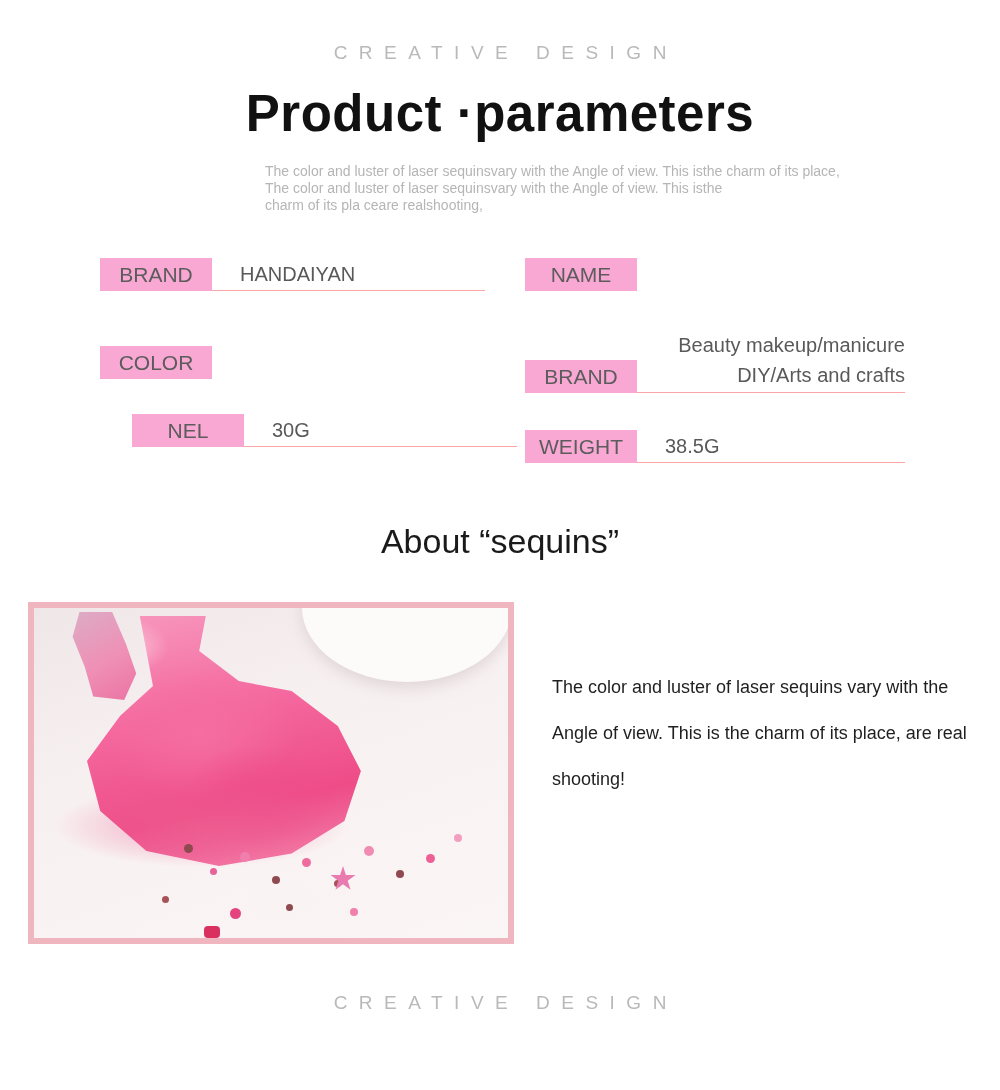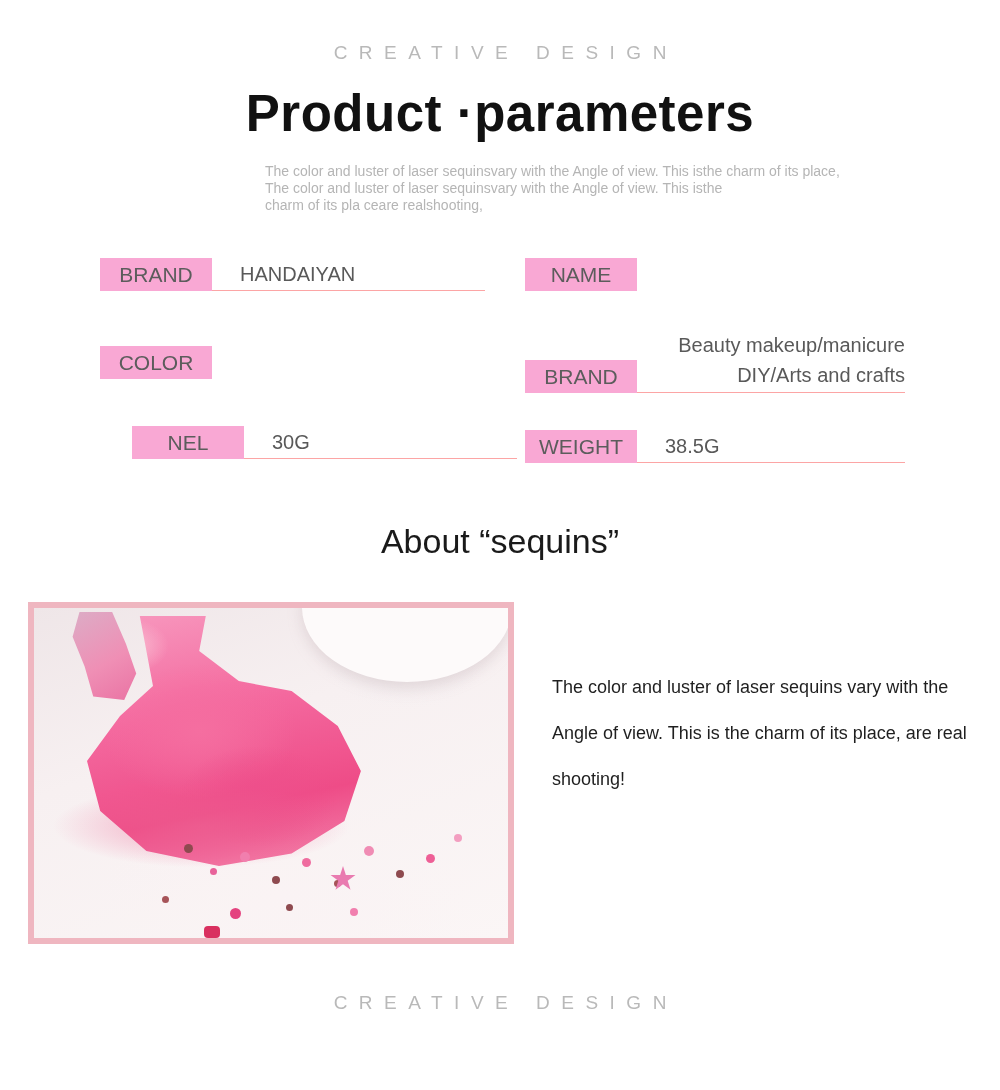--- a/index.html
+++ b/index.html
@@ -85,21 +85,21 @@
     align-items: flex-end;
     justify-content: flex-end;
     line-height: 30px;
     padding-left: 6px;
     padding-bottom: 2px;
   }
 
   
   .row-brand  { left: 100px; top: 0;    width: 385px; }
   .row-color  { left: 100px; top: 88px; width: 385px; }
-  .row-nel    { left: 100px; top: 168px;width: 385px; padding-left: 32px; }
+  .row-nel    { left: 100px; top: 156px;width: 385px; padding-left: 32px; }
   .row-name   { left: 525px; top: 0;    width: 380px; }
   .row-role   { left: 525px; top: 72px; width: 380px; }
   .row-weight { left: 525px; top: 172px;width: 380px; }
 
   
   .about-title {
     position: absolute;
     top: 522px;
     left: 0;
     width: 1000px;

